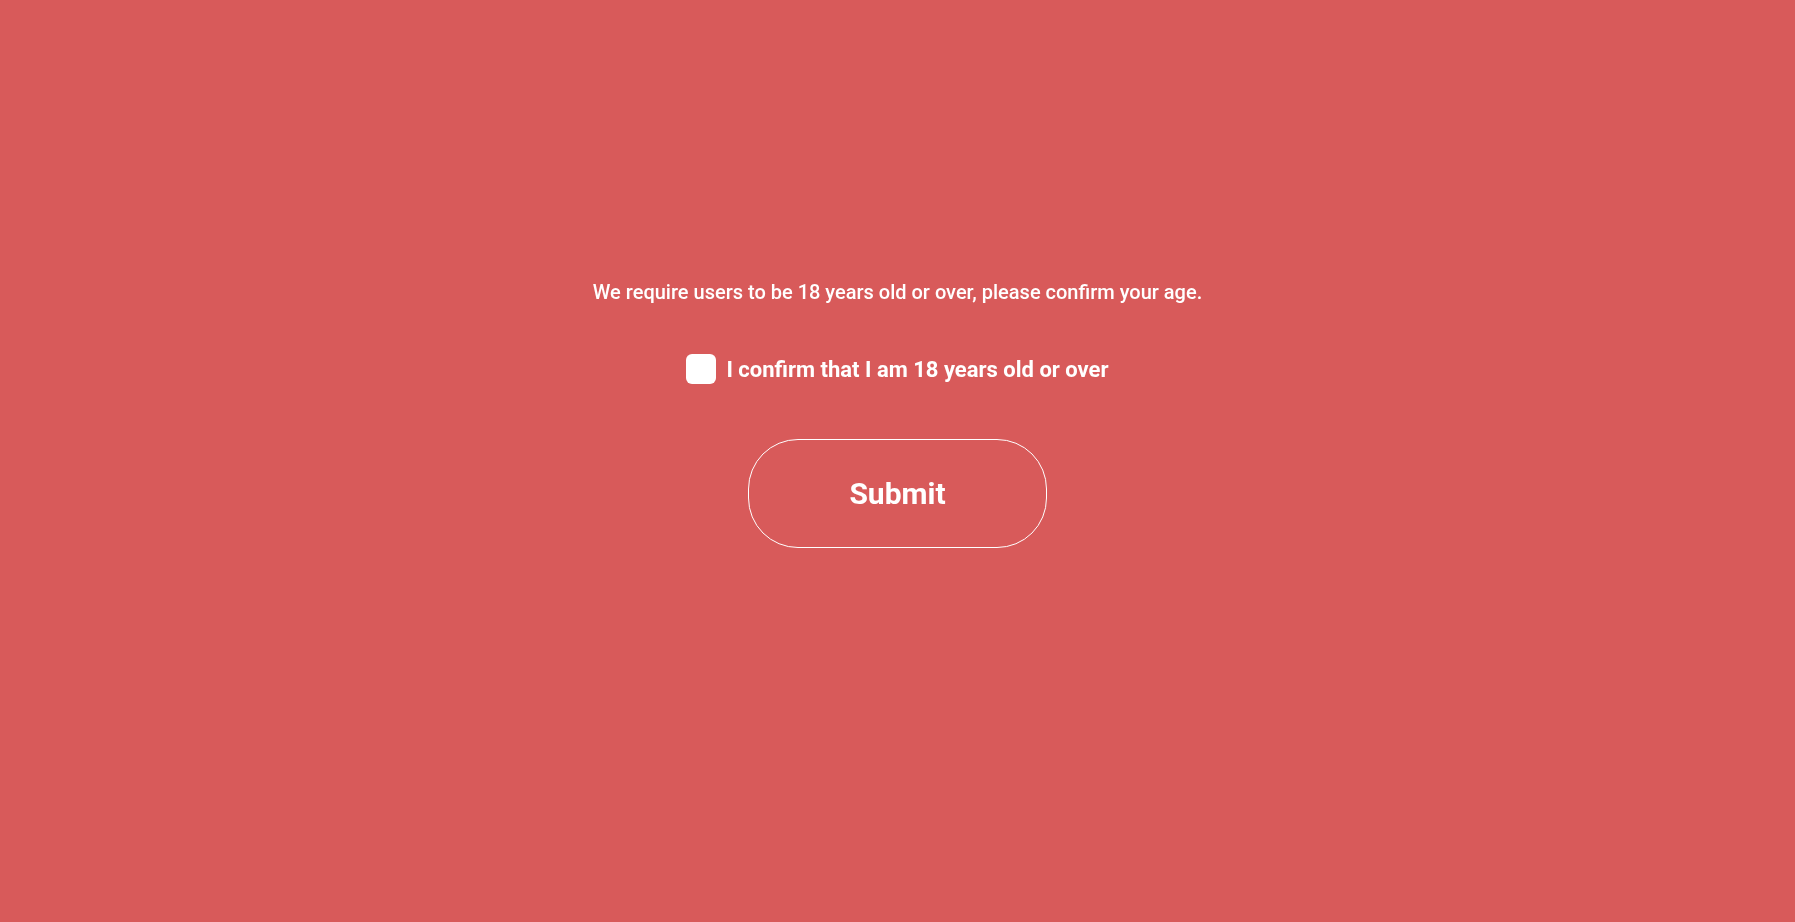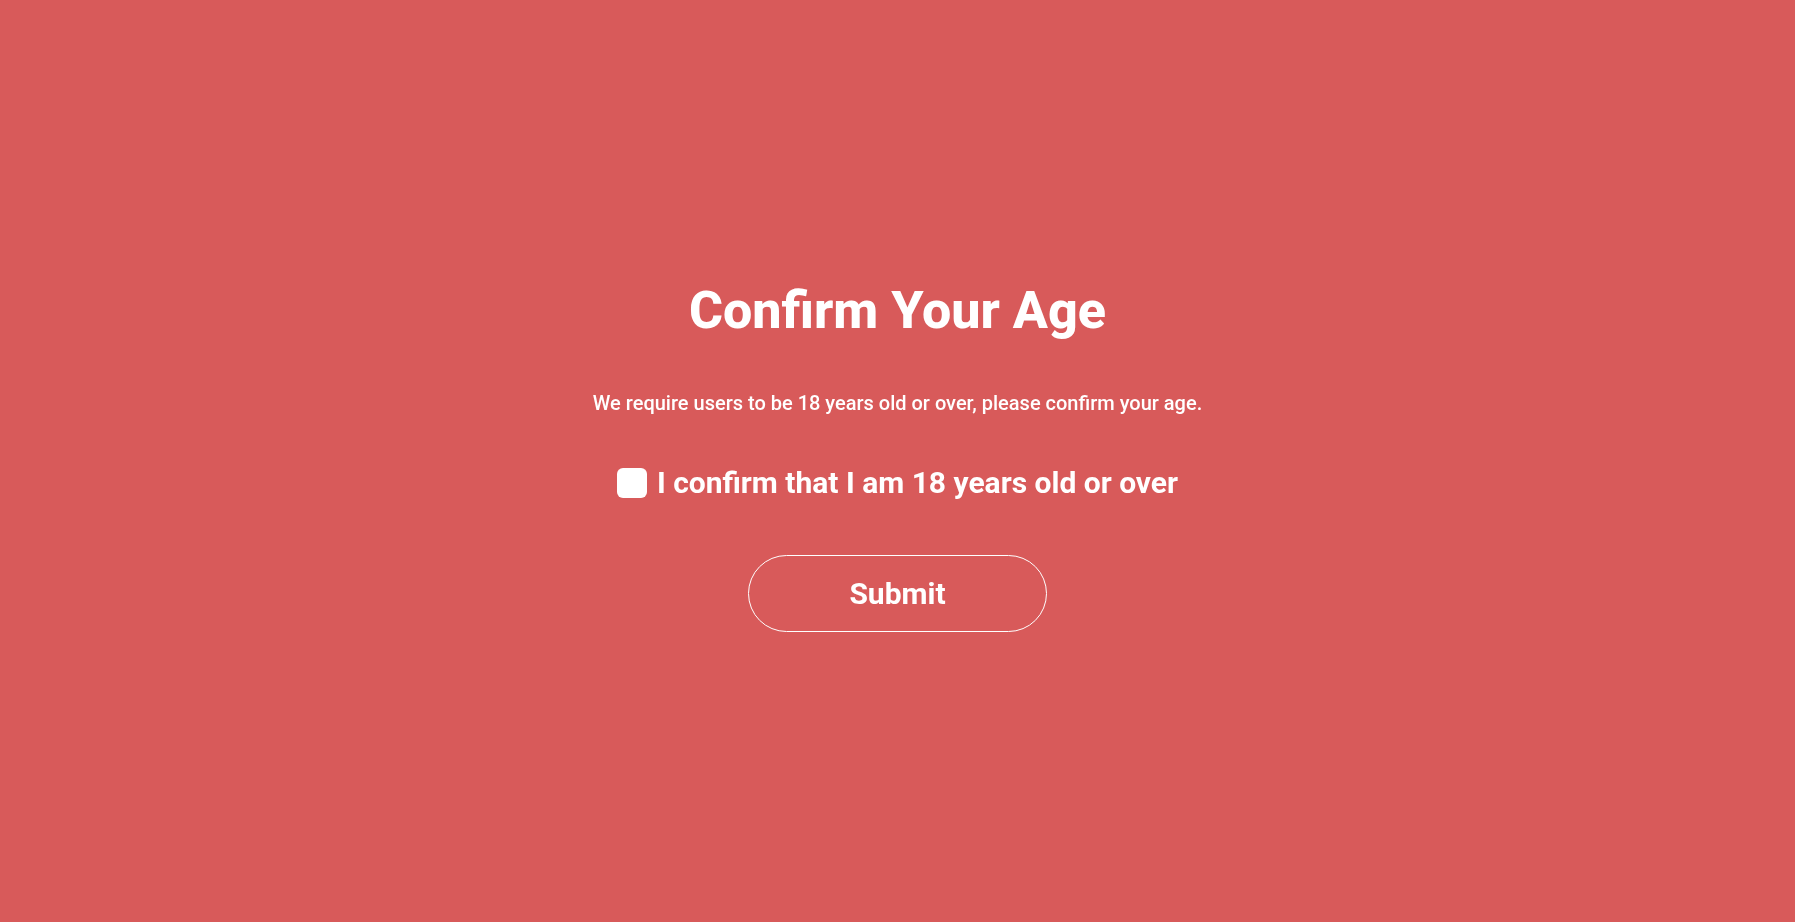--- a/index.html
+++ b/index.html
@@ -51,41 +51,40 @@
     .checkbox {
       width: 30px;
       height: 30px;
       background-color: #ffffff;
       border-radius: 6px;
       display: inline-block;
       flex-shrink: 0;
     }
     
     .checkbox-label {
-      font-size: 30px;
+      font-size: 22px;
       font-weight: 700;
       color: #ffffff;
     }
     
     .submit-button {
       background: transparent;
       border: 1.5px solid #ffffff;
       border-radius: 50px;
-      padding: 20px 100px;
+      padding: 36px 100px;
       font-size: 30px;
       font-weight: 700;
       color: #ffffff;
       cursor: pointer;
       font-family: inherit;
     }
   </style>
 </head>
 <body>
 
 <div class="container">
-  <h1 class="title">Confirm Your Age</h1>
   <p class="description">We require users to be 18 years old or over, please confirm your age.</p>
   <label class="checkbox-row">
     <span class="checkbox"></span>
     <span class="checkbox-label">I confirm that I am 18 years old or over</span>
   </label>
   <button class="submit-button">Submit</button>
 </div>
 
 </body></html>

